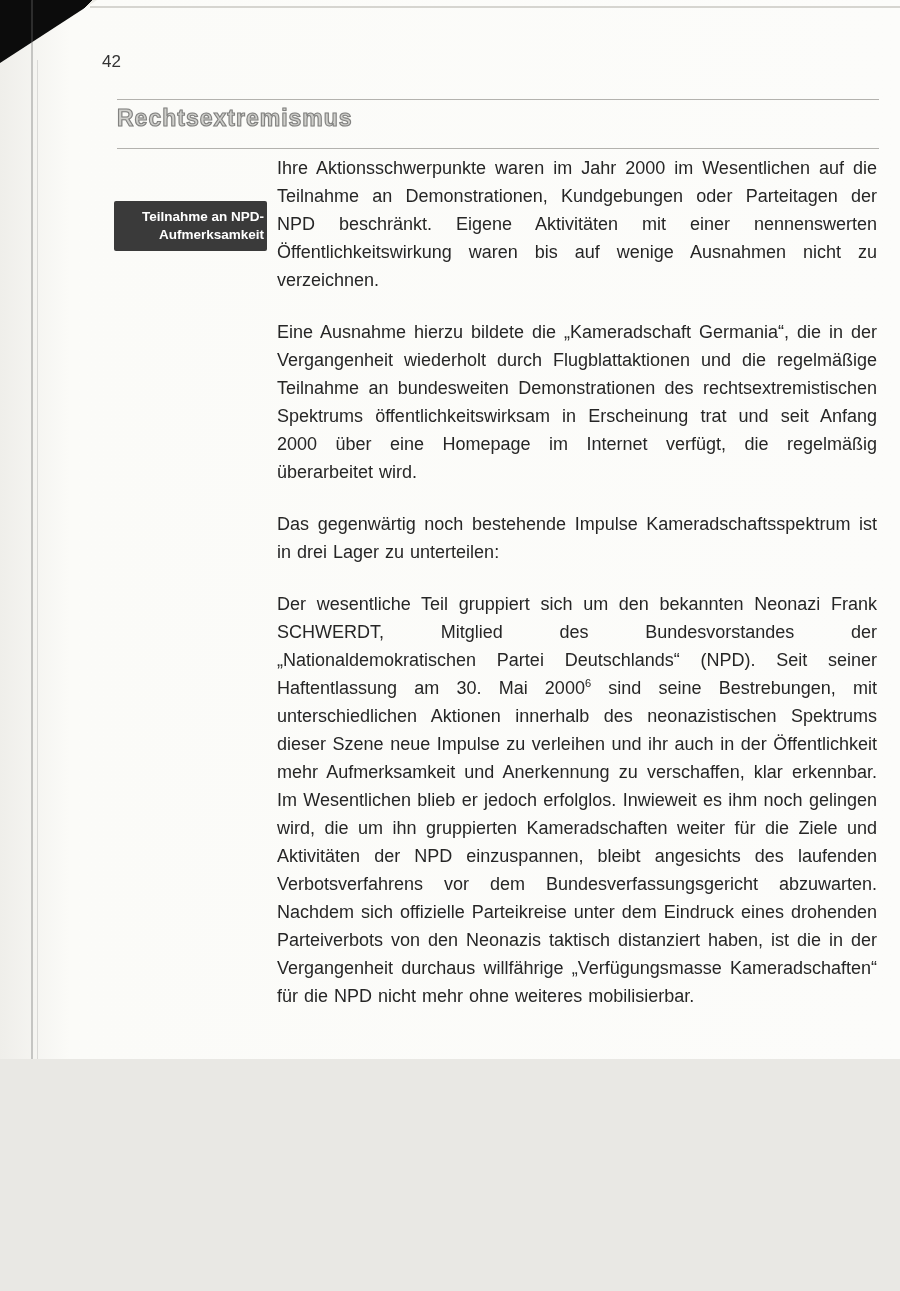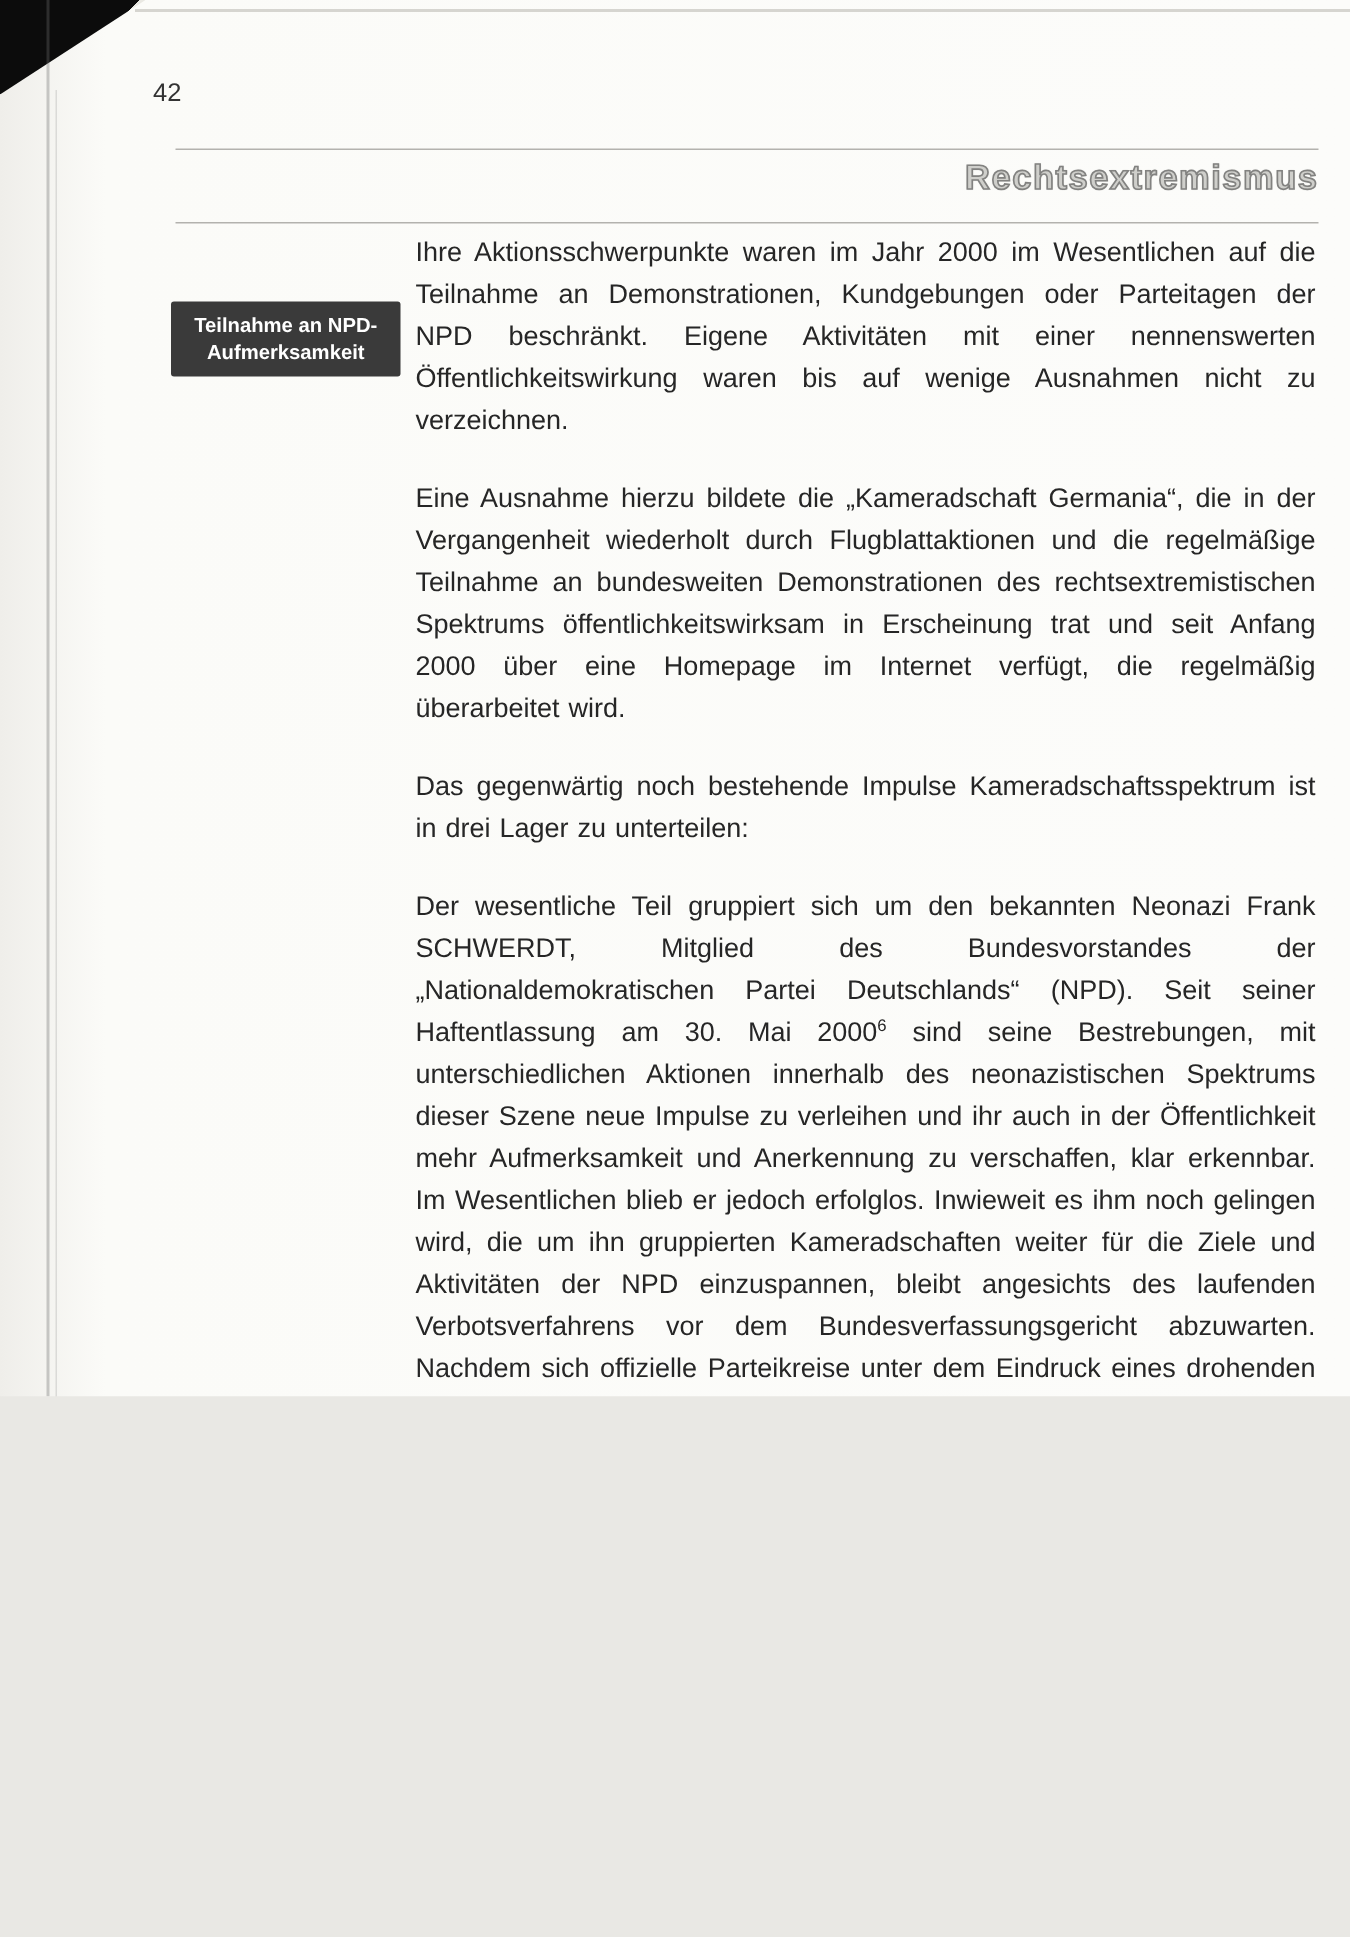--- a/index.html
+++ b/index.html
@@ -1,19 +1,19 @@
 <!DOCTYPE html>
 <html lang="de"><head>
 <meta charset="utf-8">
 <style>
   html, body { margin: 0; padding: 0; background: #e9e8e4; }
   .page {
     position: relative;
     width: 900px;
-    height: 931px;
+    height: 1059px;
     margin: 0 auto;
     background: linear-gradient(90deg, #efeeea 0px, #fbfbf8 70px, #fcfcfa 100%);
     overflow: hidden;
     font-family: "Liberation Sans", sans-serif;
     color: #262626;
   }
 
   
   .artifact { position: absolute; }
   .corner-top-left {
@@ -39,32 +39,32 @@
     position: absolute; left: 102px; top: 52px;
     font-size: 17px; color: #333;
   }
 
   .rule { position: absolute; left: 117px; width: 762px; height: 1px; background: #b3b2ae; }
   .rule-top { top: 99px; }
   .rule-bottom { top: 148px; }
 
   .section-header {
     position: absolute; left: 117px; top: 105px; width: 762px;
-    text-align: right;
+    text-align: left;
     font-size: 23px; font-weight: 700; letter-spacing: 1px;
     color: #cfcfcb;
     -webkit-text-stroke: 1.1px #828280;
     text-shadow: 0 0 1px #9a9a98;
   }
 
   .margin-label {
     position: absolute; left: 114px; top: 201px; width: 153px;
     background: #3a3a3a; color: #ffffff;
     font-size: 13.5px; font-weight: 700; line-height: 18px;
-    text-align: center; padding: 7px 3px;
+    text-align: right; padding: 7px 3px;
     box-sizing: border-box; border-radius: 2px;
   }
 
   .body-column {
     position: absolute; left: 277px; top: 154px; width: 600px;
     font-size: 18px; line-height: 28px;
     text-align: justify;
     word-spacing: 1px;
   }
   .body-column p { margin: 0 0 24px 0; }

